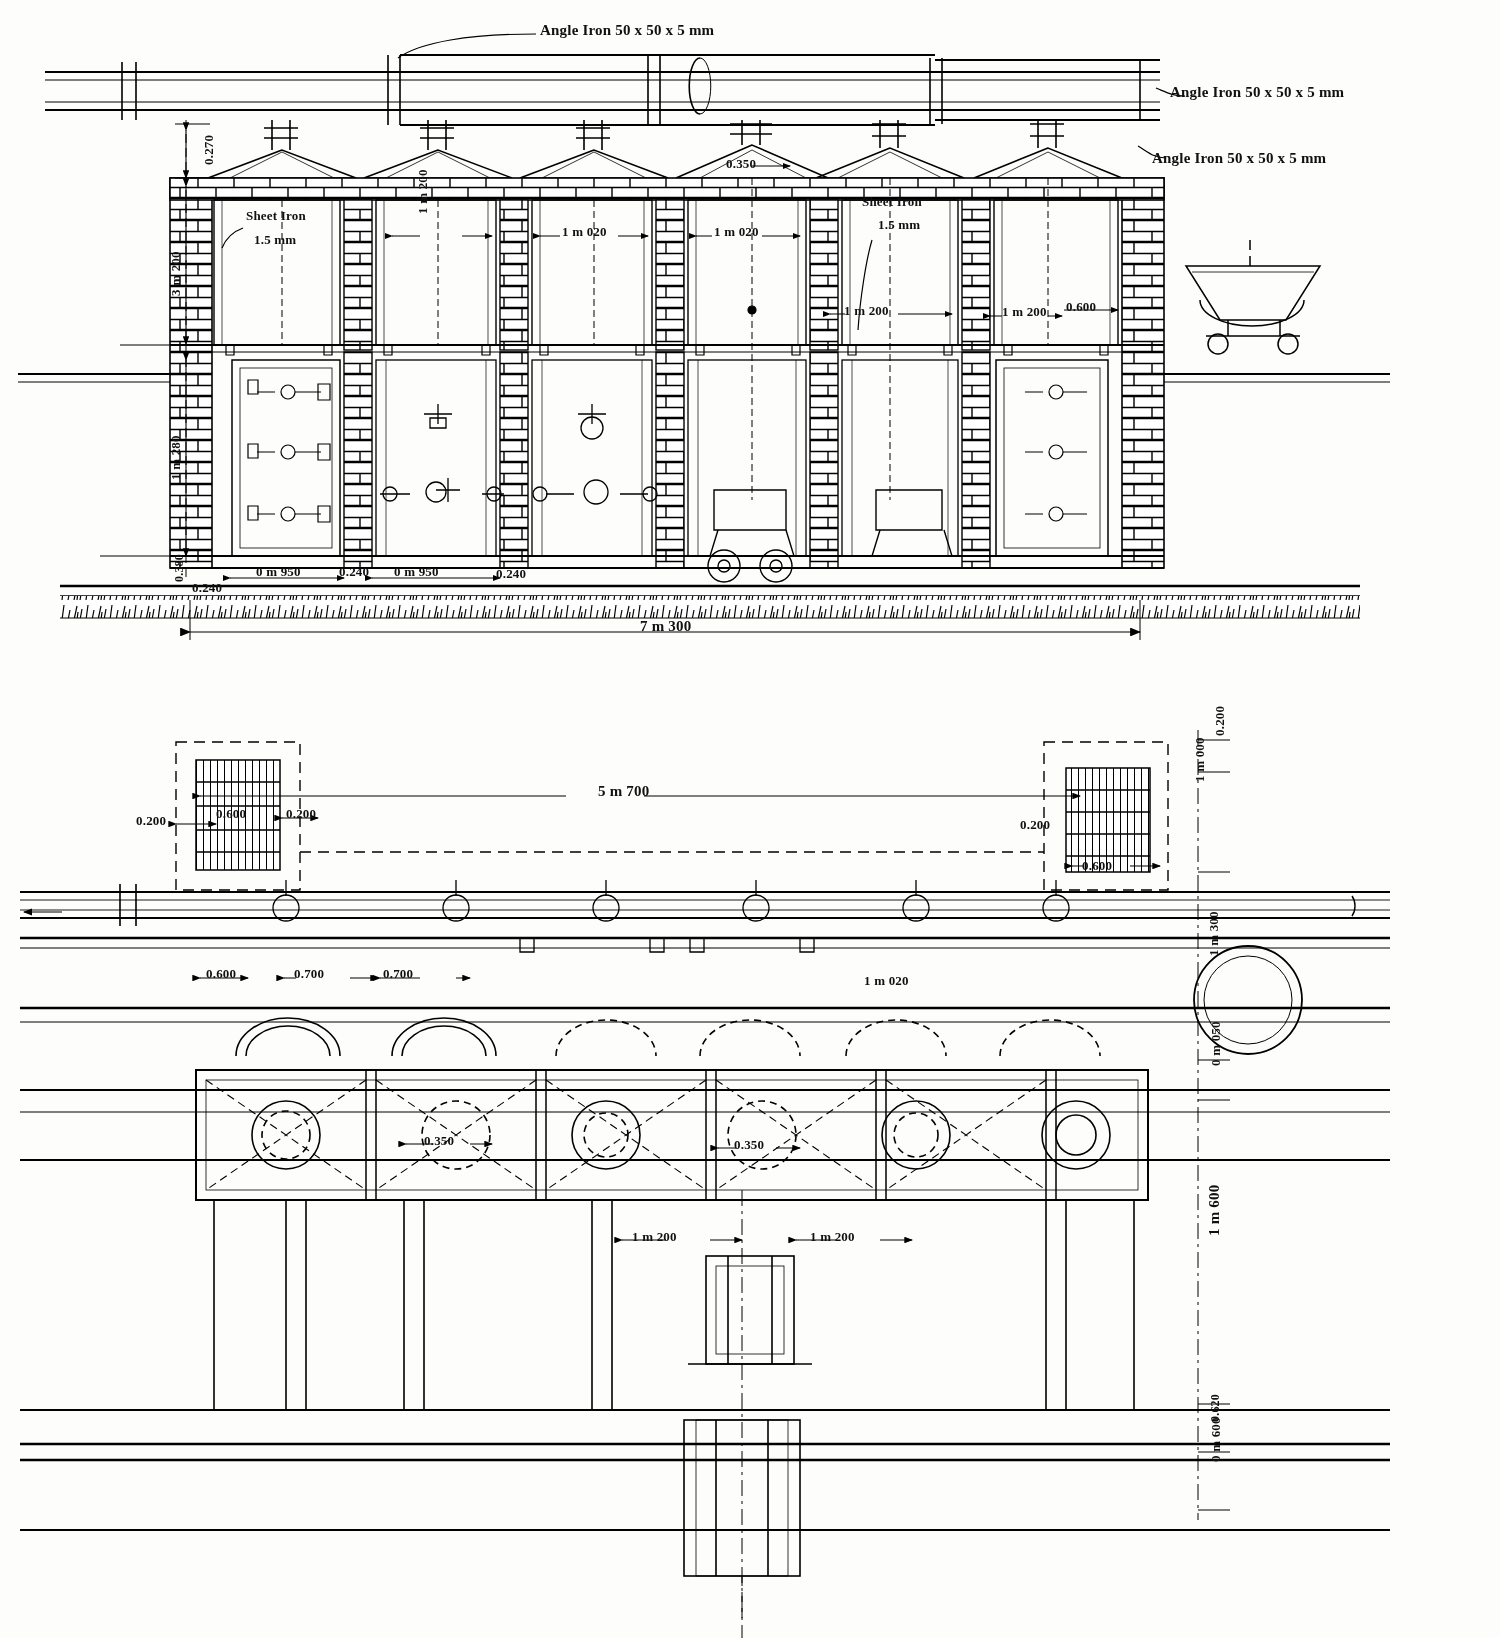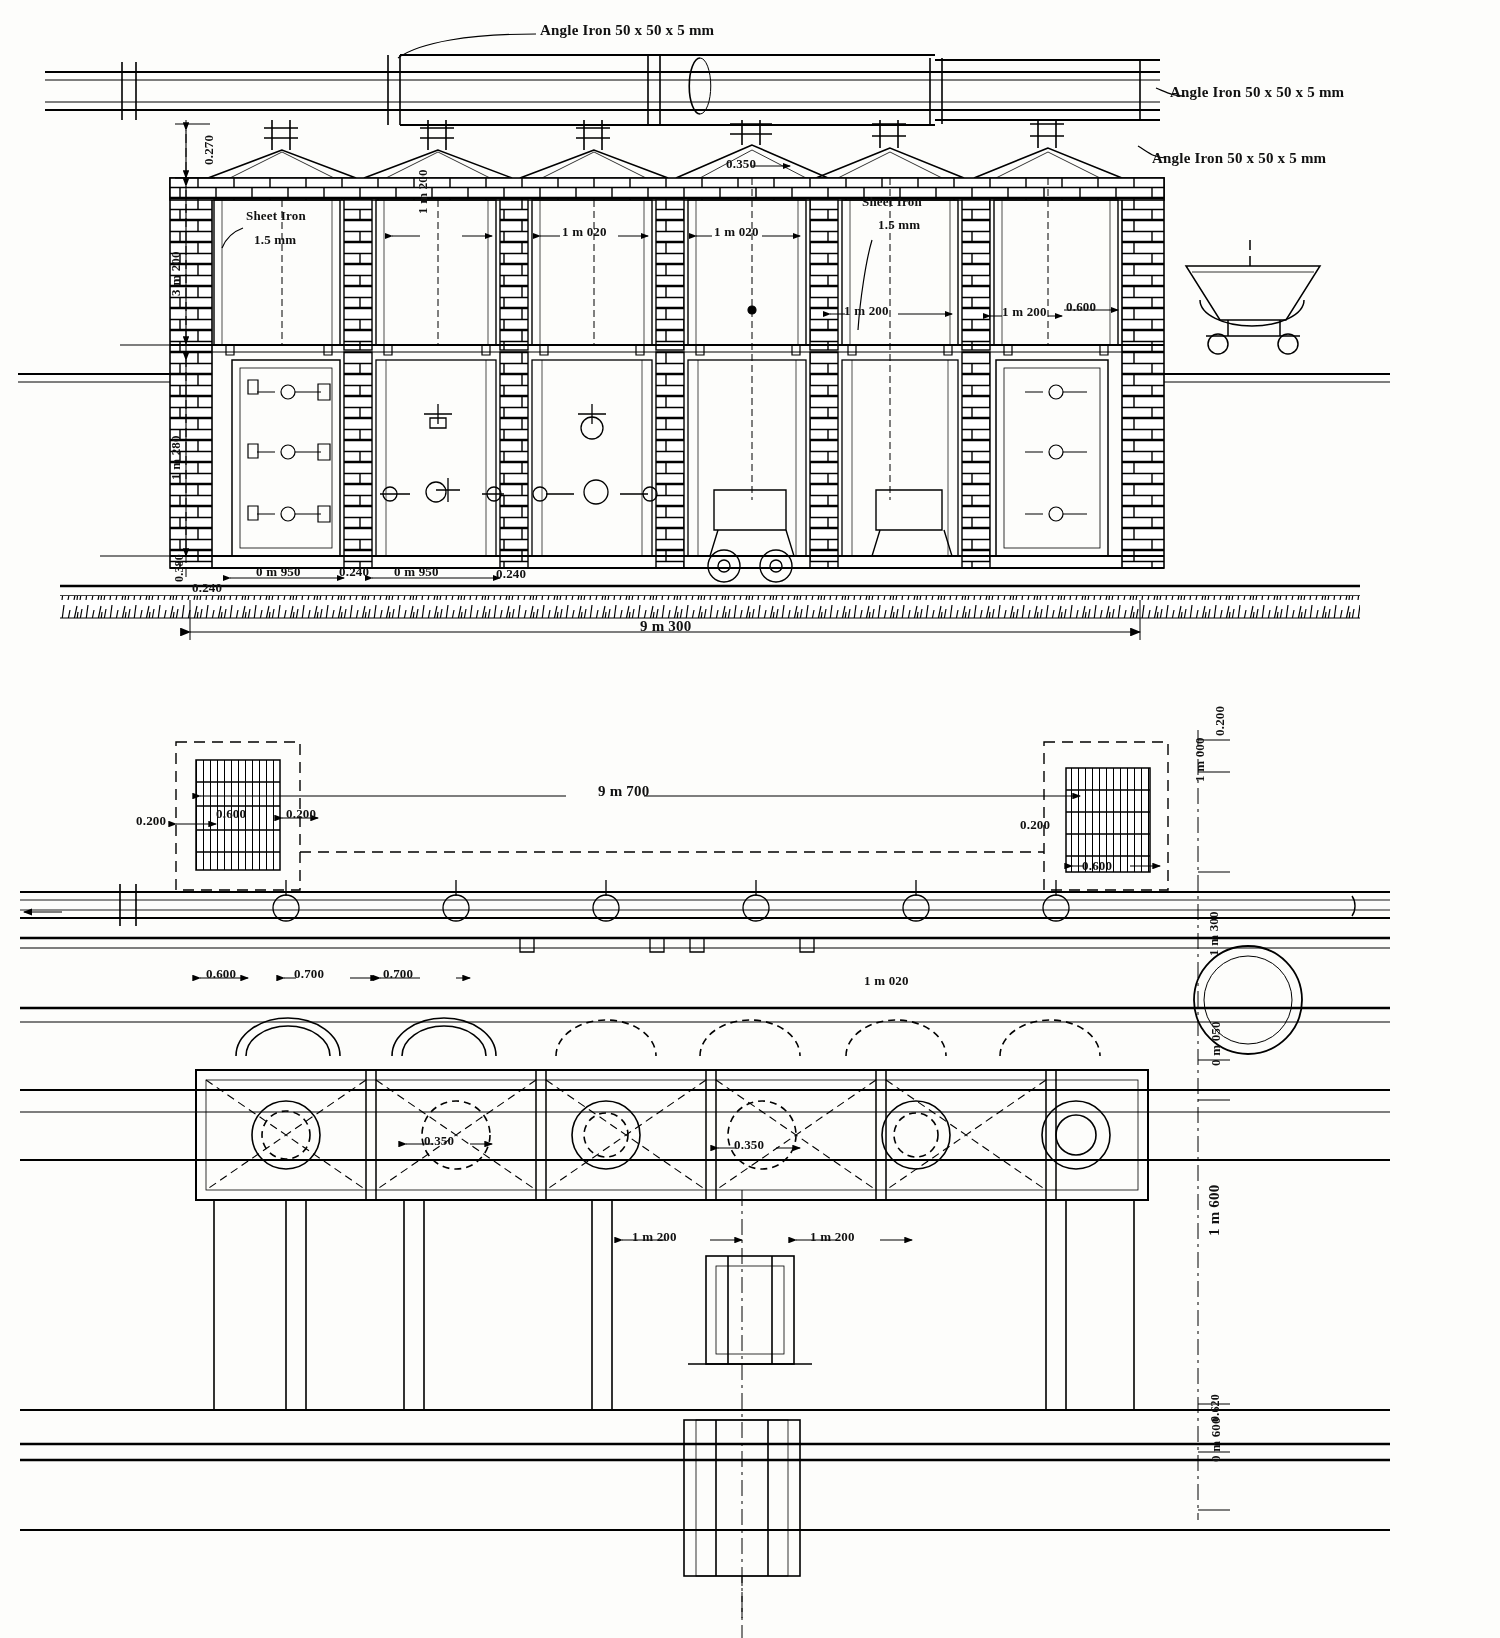--- a/index.html
+++ b/index.html
@@ -462,23 +462,23 @@
 
   <div class="lbl small rot90" style="left:168px; top:296px;">3 m 200</div>
   <div class="lbl small rot90" style="left:168px; top:480px;">1 m 280</div>
   <div class="lbl tiny rot90" style="left:172px; top:582px;">0.380</div>
 
   <div class="lbl small" style="left:192px; top:580px;">0.240</div>
   <div class="lbl small" style="left:256px; top:564px;">0 m 950</div>
   <div class="lbl small" style="left:339px; top:564px;">0.240</div>
   <div class="lbl small" style="left:394px; top:564px;">0 m 950</div>
   <div class="lbl small" style="left:496px; top:566px;">0.240</div>
-  <div class="lbl" style="left:640px; top:618px;">9 m 300</div>
-
-  <div class="lbl" style="left:598px; top:783px;">9 m 700</div>
+  <div class="lbl" style="left:640px; top:618px;">7 m 300</div>
+
+  <div class="lbl" style="left:598px; top:783px;">5 m 700</div>
   <div class="lbl small" style="left:136px; top:813px;">0.200</div>
   <div class="lbl small" style="left:216px; top:806px;">0.600</div>
   <div class="lbl small" style="left:286px; top:806px;">0.200</div>
   <div class="lbl small" style="left:1020px; top:817px;">0.200</div>
   <div class="lbl small" style="left:1082px; top:858px;">0.600</div>
   <div class="lbl small rot90" style="left:1212px; top:736px;">0.200</div>
   <div class="lbl small rot90" style="left:1192px; top:782px;">1 m 000</div>
 
   <div class="lbl small" style="left:206px; top:966px;">0.600</div>
   <div class="lbl small" style="left:294px; top:966px;">0.700</div>

